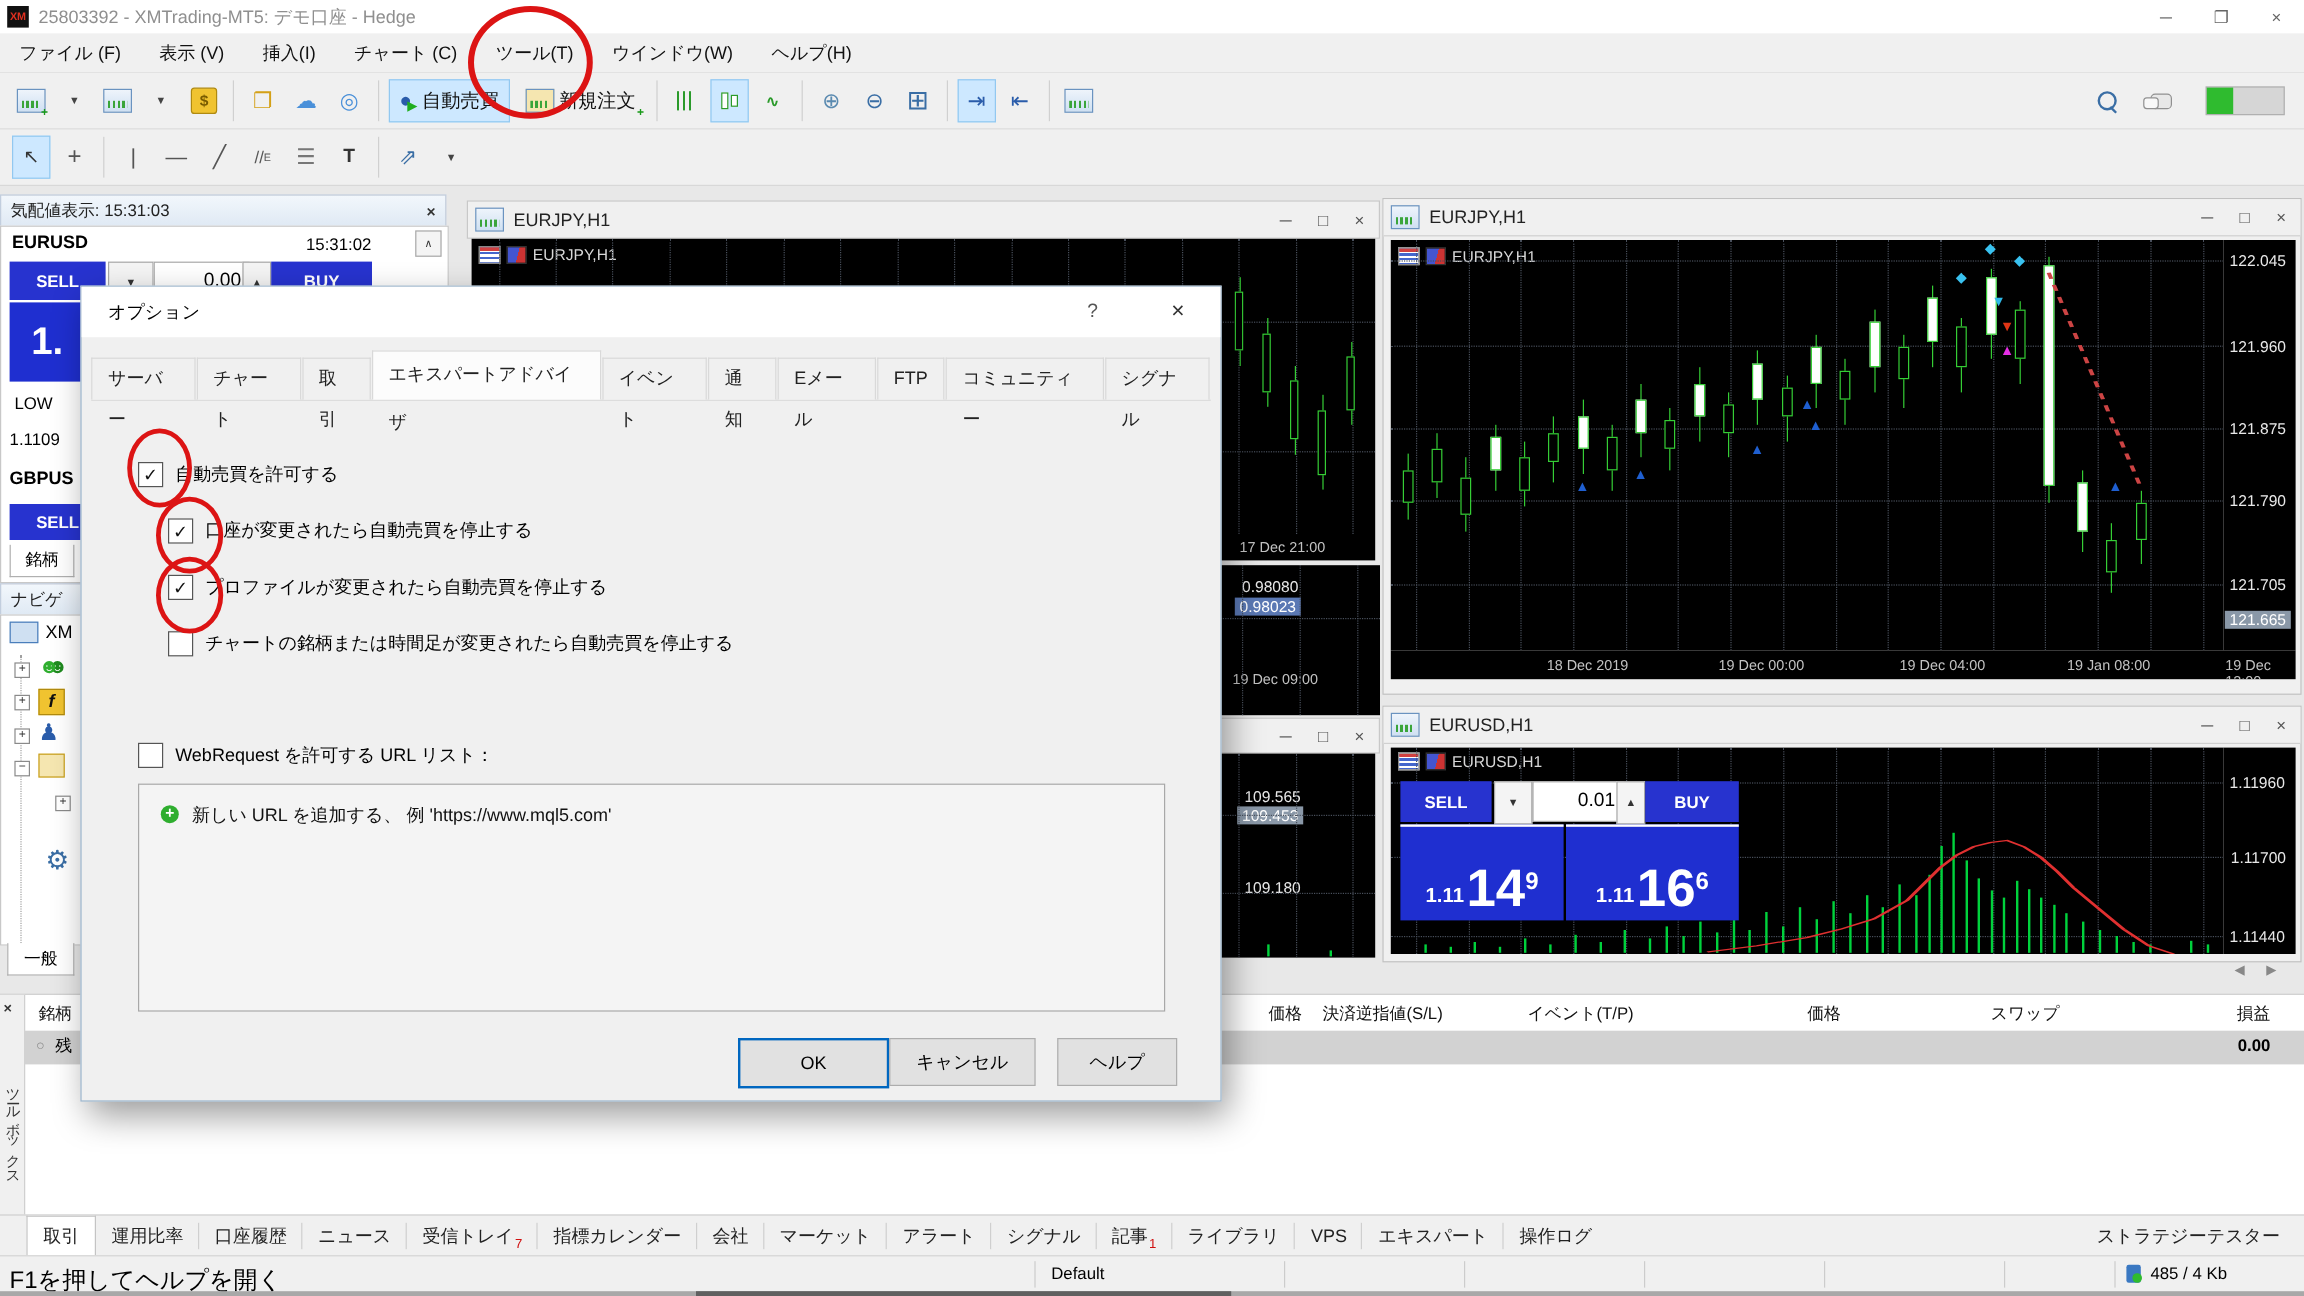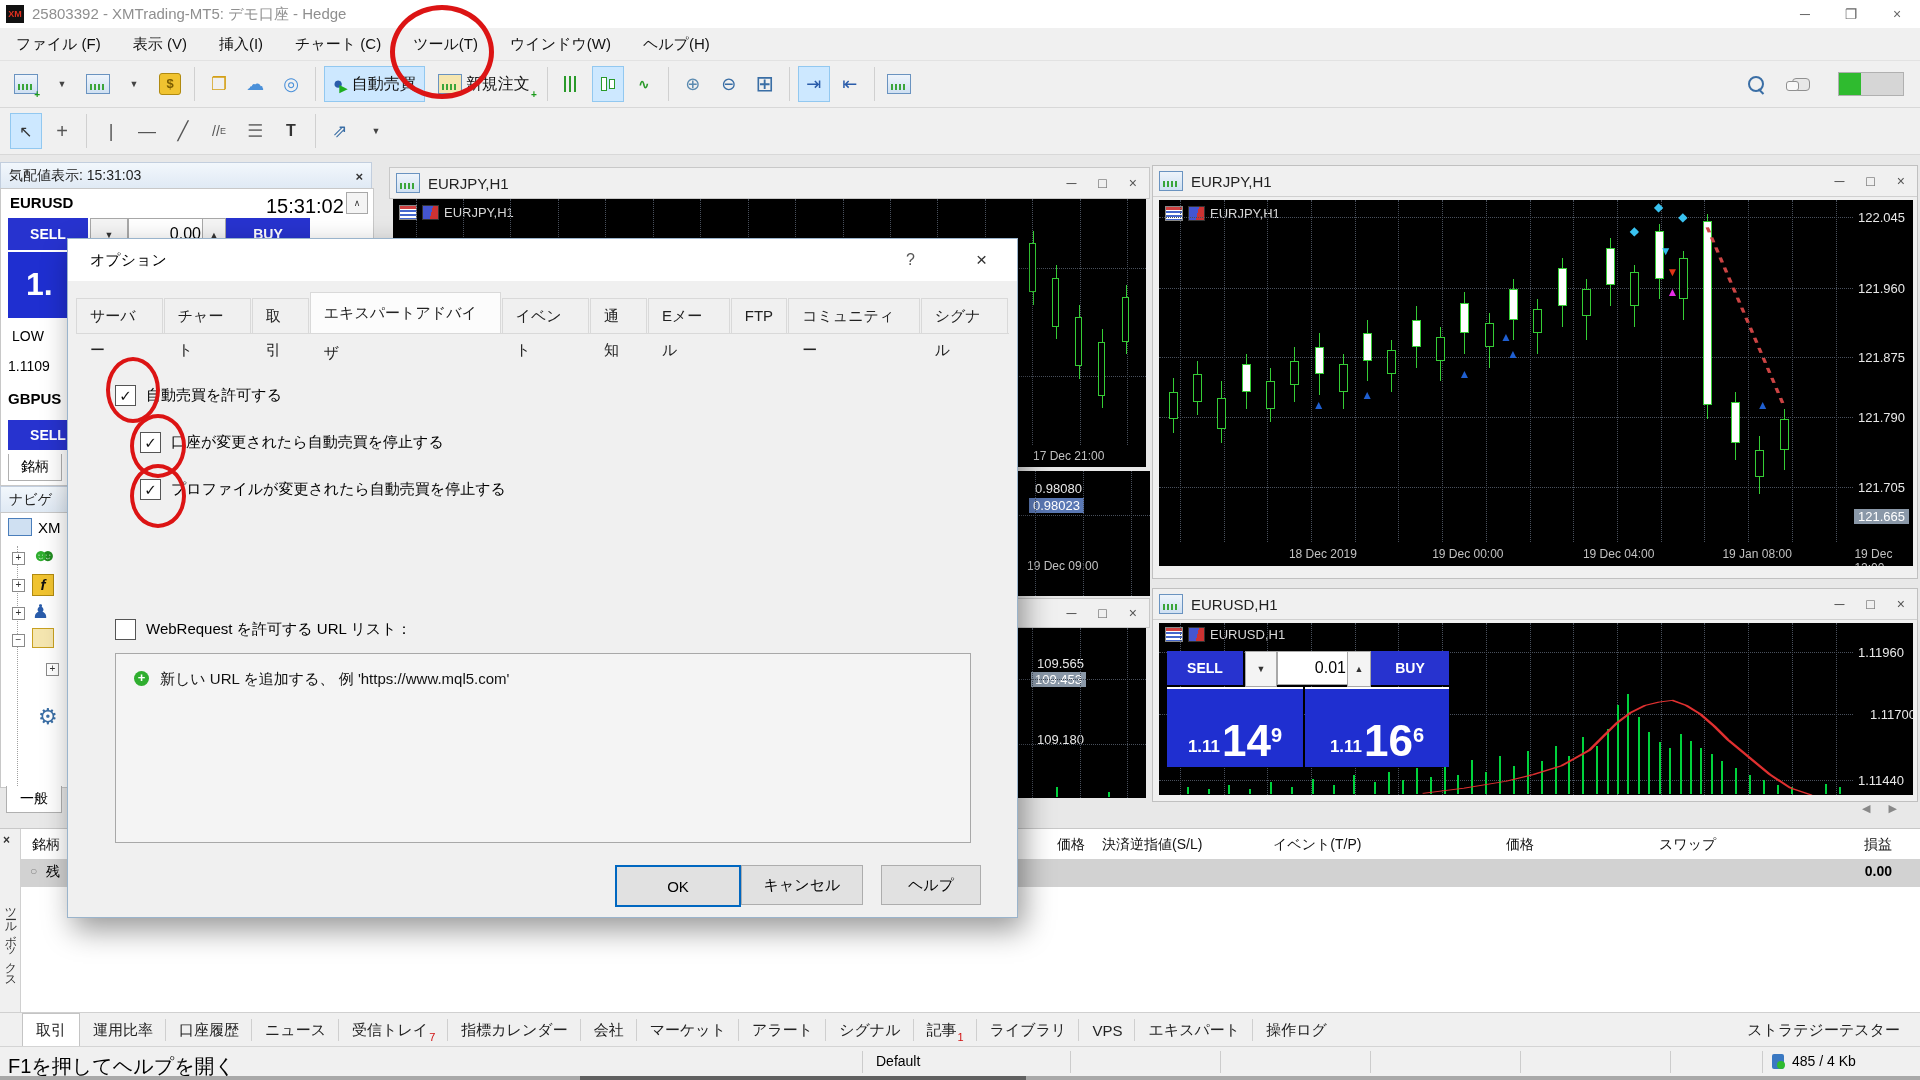--- a/index.html
+++ b/index.html
@@ -197,21 +197,21 @@
 
   <div class="abs" style="left:0;top:155px;width:1920px;height:857px;background:#e8e8e8;z-index:0"></div>
 
   <div class="abs" style="left:0;top:162px;width:372px;height:322px;z-index:2">
     <div class="pnl-hdr" style="height:26px">
       <span>気配値表示: 15:31:03</span>
       <span class="pnl-x">×</span>
     </div>
     <div class="white-pnl" style="position:absolute;left:0;top:26px;width:372px;height:296px"></div>
     <div class="abs" style="left:10px;top:32px;font-weight:bold;font-size:15px">EURUSD</div>
-    <div class="abs" style="left:266px;top:33px;font-size:20px">15:31:02</div>
+    <div class="abs" style="left:255px;top:33px;font-size:14px">15:31:02</div>
     <div class="abs spin" style="left:346px;top:30px;width:20px;height:20px">∧</div>
     <div class="abs bluebtn" style="left:8px;top:56px;width:80px;height:32px">SELL</div>
     <div class="abs spin" style="left:90px;top:56px;width:36px;height:32px">▼</div>
     <div class="abs fld" style="left:128px;top:56px;width:72px;height:30px">0.00</div>
     <div class="abs spin" style="left:202px;top:56px;width:22px;height:32px">▲</div>
     <div class="abs bluebtn" style="left:226px;top:56px;width:84px;height:32px">BUY</div>
     <div class="abs" style="left:8px;top:90px;width:302px;height:66px;background:#1f2fd0">
       <span style="position:absolute;left:18px;top:14px;color:#fff;font-size:32px;font-weight:bold">1.</span>
     </div>
     <div class="abs" style="left:12px;top:166px;font-size:14px">LOW</div>
@@ -580,21 +580,21 @@
         <div class="vb" style="left: 89%; height: 5%;"></div>
         <div class="vb" style="left: 91%; height: 4%;"></div>
         <div class="vb" style="left: 96%; height: 6%;"></div>
         <div class="vb" style="left: 98%; height: 4%;"></div>
         <svg viewBox="0 0 100 100" preserveAspectRatio="none" style="position: absolute; left: 0px; top: 0px; width: 100%; height: 100%;">
           <polyline points="38,99 44,96 50,92 54,88 58,83 62,74 64,66 66,58 68,52 70,48 72,46 74,45 76,48 78,53 80,60 82,68 85,78 88,88 91,96 94,100" fill="none" stroke="#e03030" stroke-width="0.5"></polyline>
         </svg>
       </div>
     <div class="plot" style="left:700px;top:34px;width:60px;height:172px">
         <div class="px" style="left: 5px; top: calc(17% - 7px);">1.11960</div>
-        <div class="px" style="left: 17px; top: calc(53% - 7px); text-align: right;">1.11700</div>
+        <div class="px" style="left: 6px; top: calc(53% - 7px); text-align: right;">1.11700</div>
         <div class="px" style="left: 5px; top: calc(91% - 7px);">1.11440</div>
       </div>
   </div>
 
   <div class="abs" style="left:1862px;top:802px;z-index:4;color:#888;font-size:11px;display:flex;gap:18px">
     <span>◀</span>
     <span>▶</span>
   </div>
 
   <div class="abs" style="left:0;top:828px;width:1920px;height:184px;background:#fff;border-top:1px solid #c8c8c8;z-index:5">
@@ -725,20 +725,24 @@
       <span>自動売買を許可する</span>
     </div>
     <div class="cbrow" style="left:72px;top:193px">
       <span class="cbx">✓</span>
       <span>口座が変更されたら自動売買を停止する</span>
     </div>
     <div class="cbrow" style="left:72px;top:240px">
       <span class="cbx">✓</span>
       <span>プロファイルが変更されたら自動売買を停止する</span>
     </div>
+    <div class="cbrow" style="left:72px;top:287px">
+      <span class="cbx"></span>
+      <span>チャートの銘柄または時間足が変更されたら自動売買を停止する</span>
+    </div>
     <div class="cbrow" style="left:47px;top:380px">
       <span class="cbx"></span>
       <span>WebRequest を許可する URL リスト：</span>
     </div>
     <div class="urlbox">
       <span class="addplus">+</span>
       <span class="urltext">新しい URL を追加する、 例 'https://www.mql5.com'</span>
     </div>
     <div class="dbtn focus" style="left:547px;width:122px">OK</div>
     <div class="dbtn" style="left:673px;width:120px">キャンセル</div>

